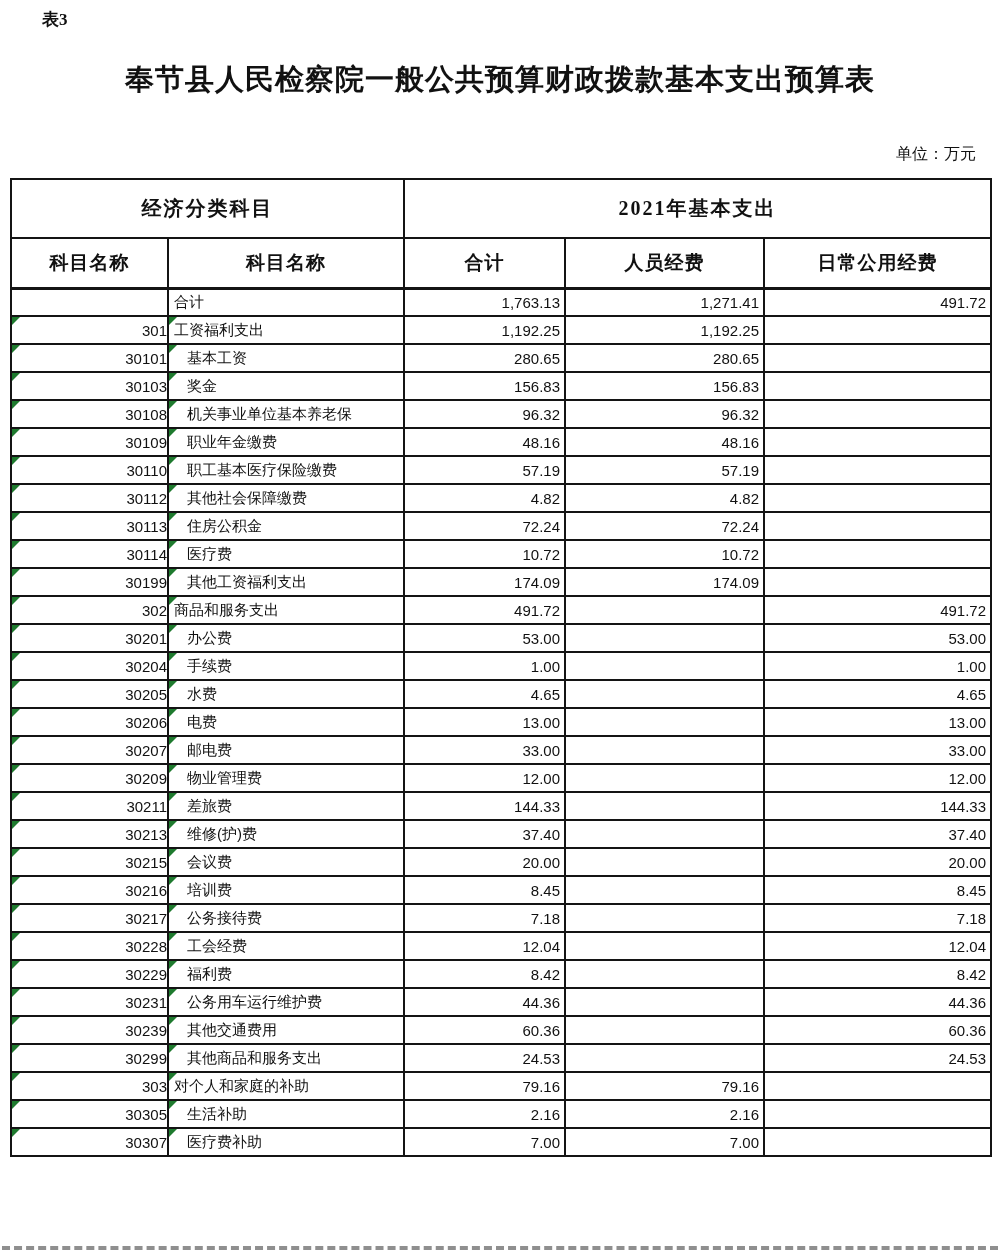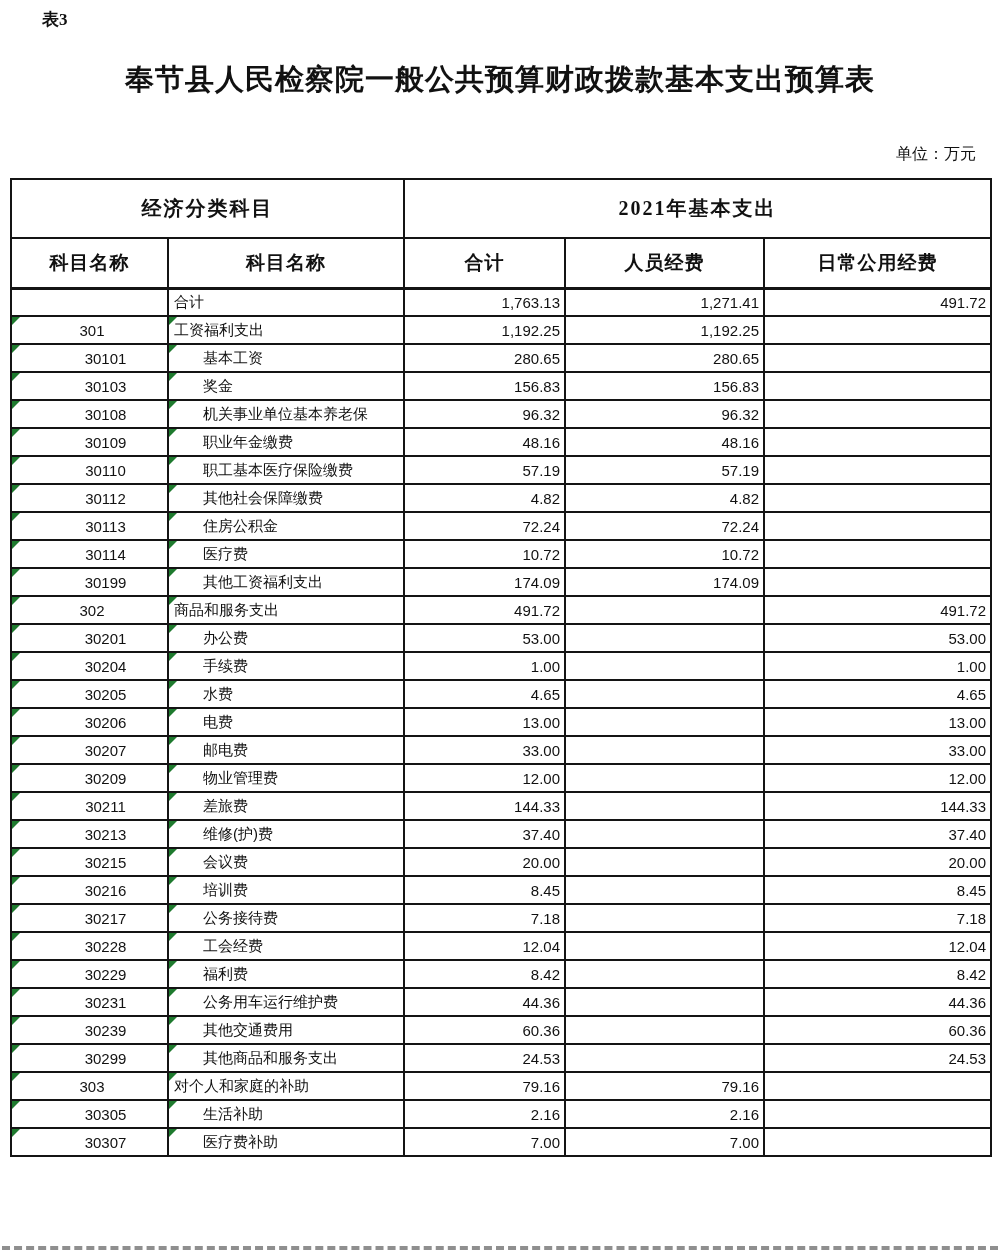--- a/index.html
+++ b/index.html
@@ -36,25 +36,25 @@
     position:relative;
     overflow:hidden; white-space:nowrap;
   }
   thead th {
     font-weight:bold; text-align:center;
     font-family:"Liberation Serif","DejaVu Serif",serif;
   }
   tr.hdr1 th { height:59px; font-size:20px; letter-spacing:2px; }
   tr.hdr2 th { height:50px; font-size:19px; letter-spacing:1px; border-bottom-width:3px; }
   tbody td { height:28px; font-size:15px; }
-  td.c-code { text-align:center; padding-left:5px; }
+  td.c-code { text-align:right; padding-left:5px; }
   td.c-name { text-align:left; padding-left:5px; }
   td.num    { text-align:right; padding-right:4px; font-size:15px; }
   tr.lvl1 td.c-code { padding-left:32px; }
-  tr.lvl1 td.c-name { padding-left:34px; }
+  tr.lvl1 td.c-name { padding-left:18px; }
   .flag-tri {
     position:absolute; top:0; left:0;
     width:0; height:0;
     border-top:8px solid #1e7a2e;
     border-right:8px solid transparent;
   }
   .bottom-artifact {
     position:absolute; top:1246px; left:2px; width:996px; height:0;
     border-top:4px dashed #8f8f8f;
   }

